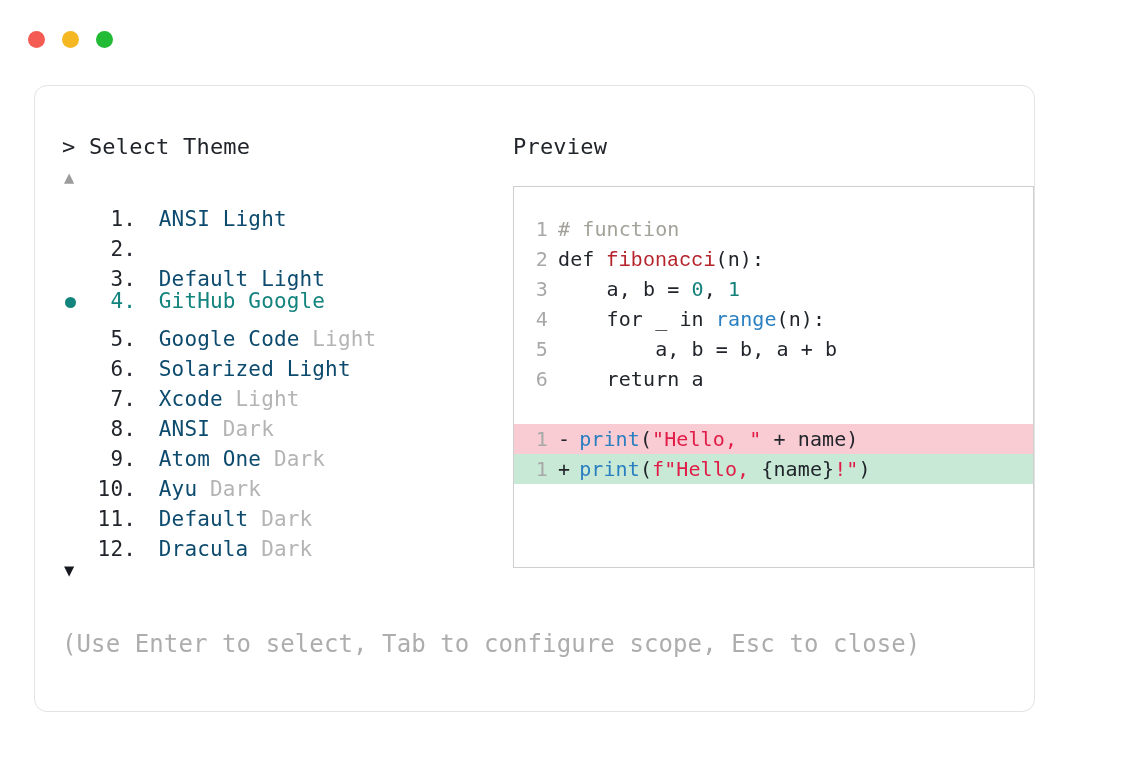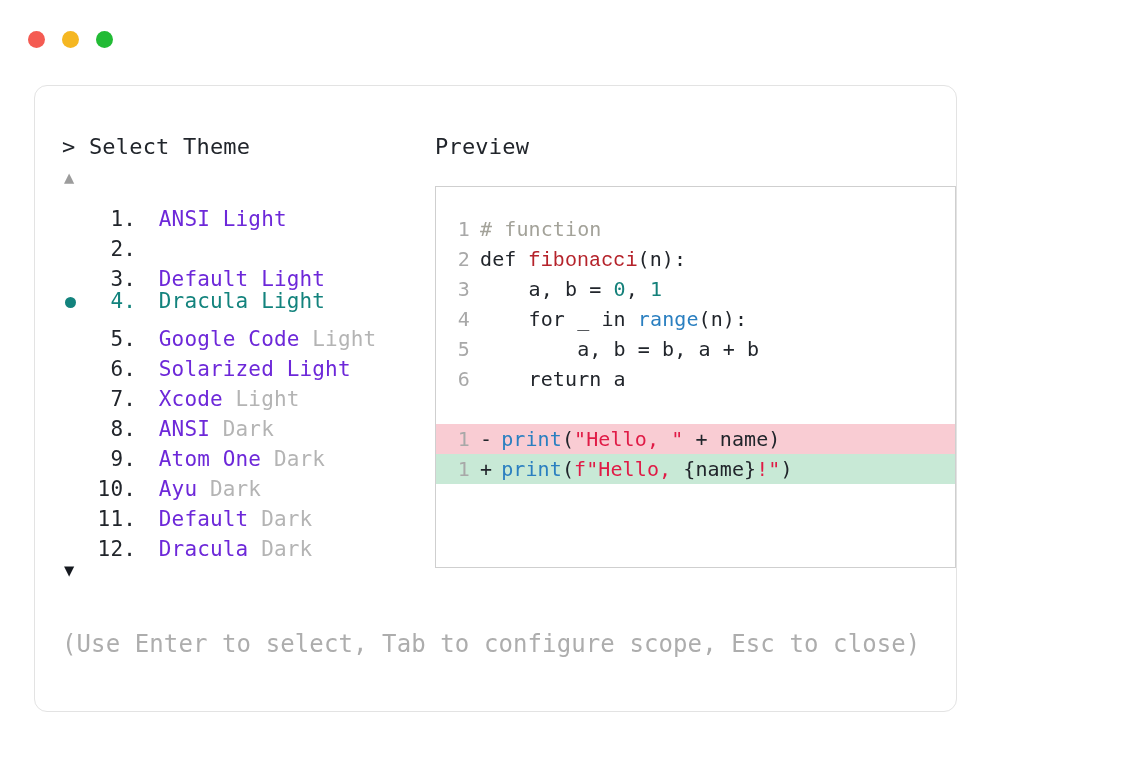--- a/index.html
+++ b/index.html
@@ -25,21 +25,21 @@
     gap: 17px;
     align-items: center;
   }
   .dot { width: 17px; height: 17px; border-radius: 50%; }
 
   
   .card {
     position: absolute;
     left: 34px;
     top: 85px;
-    width: 923px;
+    width: 1001px;
     height: 627px;
     box-sizing: border-box;
     border: 1px solid #e3e3e3;
     border-radius: 13px;
     background: #ffffff;
   }
 
   .card-inner {
     position: relative;
     width: 100%;
@@ -120,21 +120,21 @@
     display: block;
     margin-left: 3px;
   }
   .idx {
     width: 46px;
     flex: 0 0 46px;
     text-align: right;
     color: #21252b;
   }
   .idx-dot { color: #21252b; padding-right: 10px; }
-  .theme-name { color: #6d28d9; }
+  .theme-name { color: #0c4a6e; }
   .theme-variant { color: #b4b4b4; }
 
   .theme-row.selected .idx,
   .theme-row.selected .idx-dot,
   .theme-row.selected .theme-name,
   .theme-row.selected .theme-variant { color: #13837d; }
 
   
   .preview-box {
     margin-top: 25px;
@@ -209,21 +209,21 @@
 
       <div class="col-left">
         <div class="pane-title">&gt; Select Theme</div>
 
         <div class="scroll-arrow arrow-up">▲</div>
 
         <div class="theme-list" id="theme-list">
             <div class="theme-row"><span class="bullet-cell"></span><span class="idx">1.</span><span class="idx-dot"> </span><span class="theme-name">ANSI Light</span></div>
             <div class="theme-row"><span class="bullet-cell"></span><span class="idx">2.</span><span class="idx-dot"> </span></div>
             <div class="theme-row"><span class="bullet-cell"></span><span class="idx">3.</span><span class="idx-dot"> </span><span class="theme-name">Default Light</span></div>
-            <div class="theme-row selected"><span class="bullet-cell"><span class="bullet"></span></span><span class="idx">4.</span><span class="idx-dot"> </span><span class="theme-name">Dracula Light</span></div>
+            <div class="theme-row selected"><span class="bullet-cell"><span class="bullet"></span></span><span class="idx">4.</span><span class="idx-dot"> </span><span class="theme-name">GitHub Google</span></div>
             <div class="theme-row"><span class="bullet-cell"></span><span class="idx">5.</span><span class="idx-dot"> </span><span class="theme-name">Google Code</span><span class="theme-variant"> Light</span></div>
             <div class="theme-row"><span class="bullet-cell"></span><span class="idx">6.</span><span class="idx-dot"> </span><span class="theme-name">Solarized Light</span></div>
             <div class="theme-row"><span class="bullet-cell"></span><span class="idx">7.</span><span class="idx-dot"> </span><span class="theme-name">Xcode</span><span class="theme-variant"> Light</span></div>
             <div class="theme-row"><span class="bullet-cell"></span><span class="idx">8.</span><span class="idx-dot"> </span><span class="theme-name">ANSI</span><span class="theme-variant"> Dark</span></div>
             <div class="theme-row"><span class="bullet-cell"></span><span class="idx">9.</span><span class="idx-dot"> </span><span class="theme-name">Atom One</span><span class="theme-variant"> Dark</span></div>
             <div class="theme-row"><span class="bullet-cell"></span><span class="idx">10.</span><span class="idx-dot"> </span><span class="theme-name">Ayu</span><span class="theme-variant"> Dark</span></div>
             <div class="theme-row"><span class="bullet-cell"></span><span class="idx">11.</span><span class="idx-dot"> </span><span class="theme-name">Default</span><span class="theme-variant"> Dark</span></div>
             <div class="theme-row"><span class="bullet-cell"></span><span class="idx">12.</span><span class="idx-dot"> </span><span class="theme-name">Dracula</span><span class="theme-variant"> Dark</span></div>
           </div>
 

